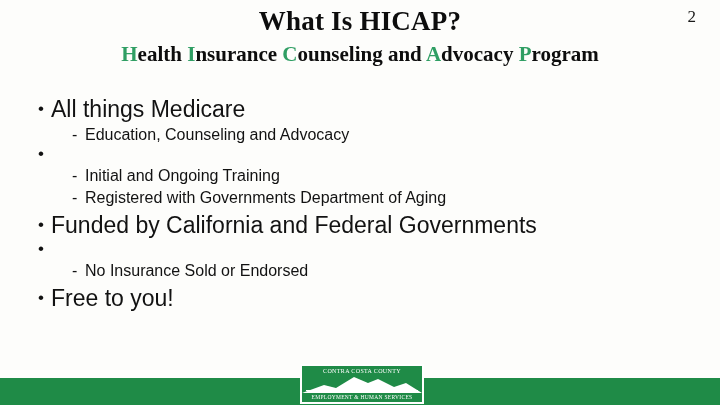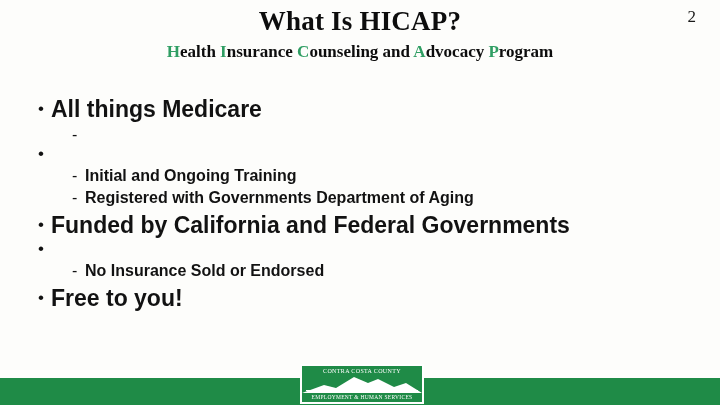--- a/index.html
+++ b/index.html
@@ -45,21 +45,21 @@
     font-weight: bold;
     font-size: 27px;
     color: #0d0d0d;
     letter-spacing: 0.2px;
     line-height: 1.15;
     margin: 0;
   }
   #slide-subtitle {
     font-family: "Liberation Serif", serif;
     font-weight: bold;
-    font-size: 17px;
+    font-size: 21px;
     color: #0d0d0d;
     line-height: 1.2;
     margin: 5px 0 0 0;
     white-space: nowrap;
   }
   #slide-subtitle .cap {
     color: #2f9e63;
   }
 
   
@@ -94,21 +94,20 @@
     font-size: 16px;
     line-height: 1.35;
   }
   .level2 .marker {
     width: 13px;
     flex: 0 0 13px;
     font-size: 16px;
   }
   .bullet-text {
     white-space: nowrap;
-    font-weight: bold;
   }
 
   
   #bottom-band {
     position: absolute;
     left: 0;
     bottom: 0;
     width: 720px;
     height: 27px;
     background: #1f8b47;
@@ -187,20 +186,21 @@
     <div id="slide-subtitle"><span class="cap">H</span><span>ealth </span><span class="cap">I</span><span>nsurance </span><span class="cap">C</span><span>ounseling and </span><span class="cap">A</span><span>dvocacy </span><span class="cap">P</span><span>rogram</span></div>
   </div>
 
   <div id="body-list">
       <div class="bullet-row level1">
         <span class="marker">•</span>
         <span class="bullet-text">All things Medicare</span>
       </div>
       <div class="bullet-row level2">
         <span class="marker">-</span>
+        <span class="bullet-text">Education, Counseling and Advocacy</span>
       </div>
       <div class="bullet-row level1">
         <span class="marker">•</span>
       </div>
       <div class="bullet-row level2">
         <span class="marker">-</span>
         <span class="bullet-text">Initial and Ongoing Training</span>
       </div>
       <div class="bullet-row level2">
         <span class="marker">-</span>

